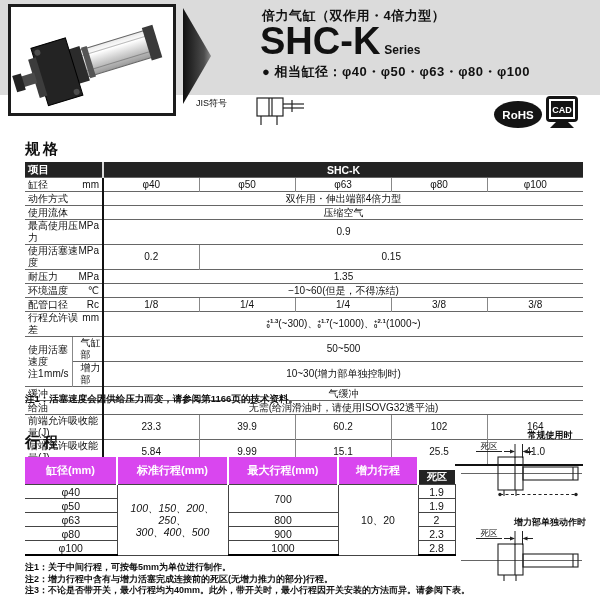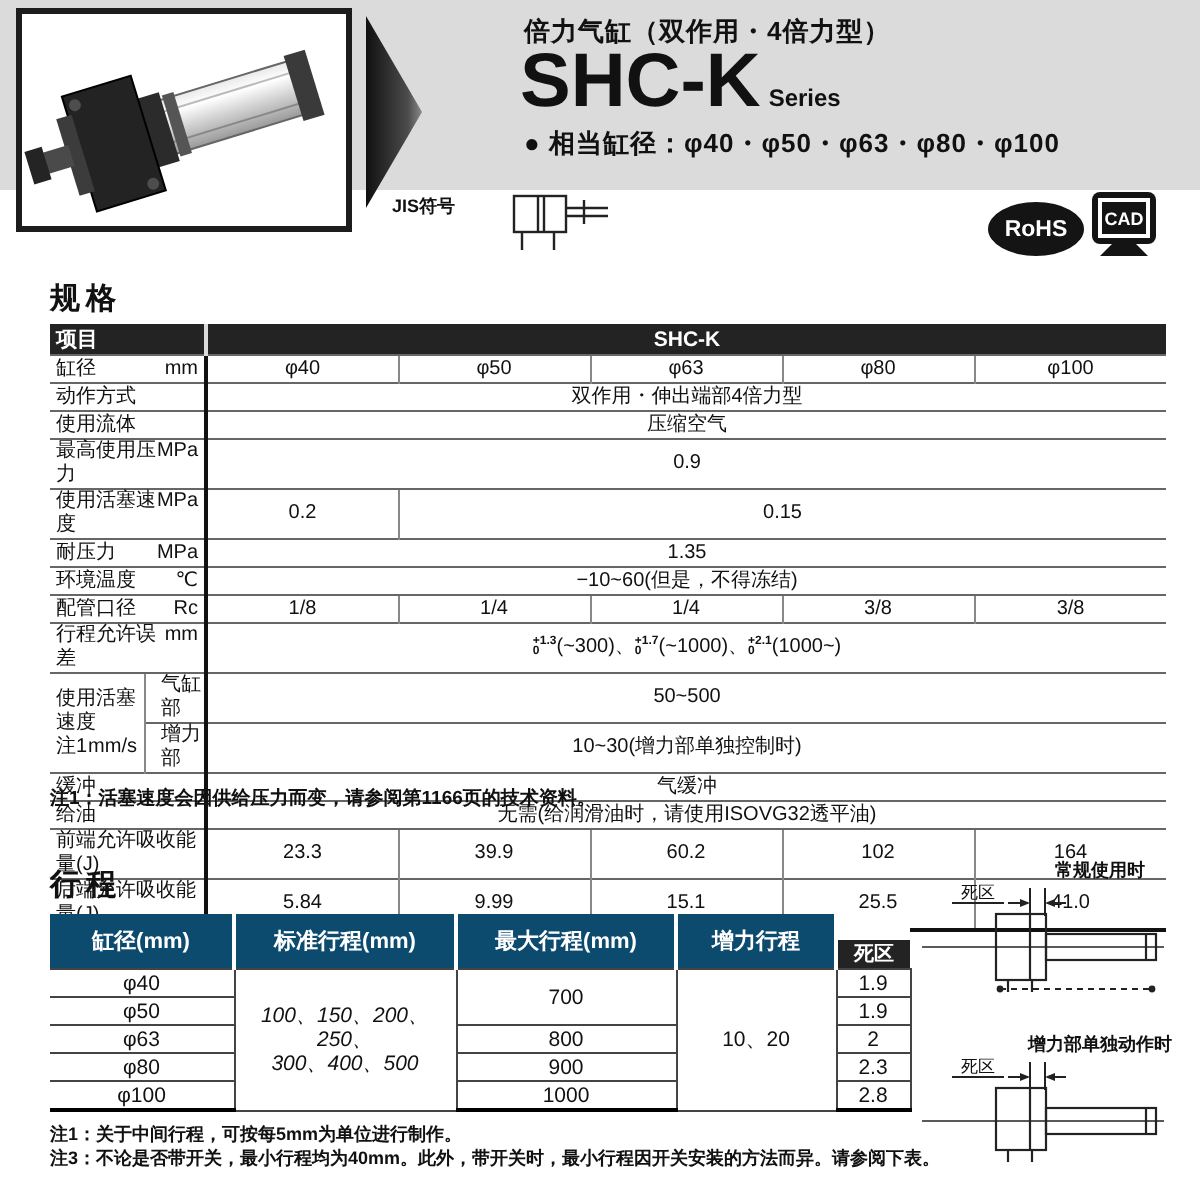--- a/index.html
+++ b/index.html
@@ -10,21 +10,21 @@
   }
   
   .header { position:absolute; left:0; top:0; width:600px; height:95px; background:#dbdbdb; }
   .photo-box { position:absolute; left:8px; top:4px; width:162px; height:106px; background:#ffffff; border:3px solid #1c1c1c; }
   .arrow { position:absolute; left:183px; top:8px; }
   .subtitle { position:absolute; left:262px; top:7px; font-size:13px; font-weight:bold; letter-spacing:0.5px; }
   .series { position:absolute; left:260px; top:20px; white-space:nowrap; }
   .series-name { font-size:38px; font-weight:bold; letter-spacing:0; }
   .series-suffix { font-size:12px; font-weight:bold; margin-left:4px; }
   .bore-line { position:absolute; left:262px; top:63px; font-size:13px; font-weight:bold; letter-spacing:0.5px; }
-  .jis-label { position:absolute; left:196px; top:97px; font-size:9px; font-weight:bold; }
+  .jis-label { position:absolute; left:196px; top:97px; font-size:9px; font-weight:normal; }
   .jis-symbol { position:absolute; left:248px; top:92px; }
   .rohs { position:absolute; left:494px; top:101px; width:48px; height:27px; background:#141414; border-radius:50%;
           color:#fff; display:flex; align-items:center; justify-content:center; font-weight:bold; font-size:11.5px; }
   .cad { position:absolute; left:544px; top:95px; }
   
   .section-title { position:absolute; font-size:15px; font-weight:bold; letter-spacing:3px; }
   #spec-title { left:25px; top:140px; }
   #stroke-title { left:25px; top:433px; }
   
   table.spec { position:absolute; left:25px; top:162px; width:558px; border-collapse:collapse; table-layout:fixed;
@@ -40,21 +40,21 @@
   table.spec .sub { border-left:1px solid #888; padding-left:8px; }
   table.spec .bot { border-bottom:2px solid #111; }
   .spd-l1 { padding:0 3px; }
   .spd-l2 { display:flex; justify-content:space-between; padding:0 3px; }
   .tol { display:inline-block; text-align:left; font-size:6px; line-height:5px; vertical-align:-2px; font-weight:bold; }
   .tol span { display:block; }
   .tolwrap { display:flex; align-items:center; justify-content:center; }
   .spec-note { position:absolute; left:25px; top:393px; font-size:9.5px; font-weight:bold; }
   
   table.stroke { position:absolute; left:25px; top:457px; border-collapse:collapse; table-layout:fixed; font-size:10.5px; }
-  table.stroke thead th { background:#0c4a6e; color:#fff; height:27px; font-size:11px; font-weight:bold; padding:0; }
+  table.stroke thead th { background:#d946ef; color:#fff; height:27px; font-size:11px; font-weight:bold; padding:0; }
   table.stroke thead th + th { border-left:2px solid #fff; }
   table.stroke thead th.dead { background:#ffffff; vertical-align:bottom; }
   .dead-hdr { height:14px; background:#232323; color:#fff; font-size:10px; font-weight:bold;
               display:flex; align-items:center; justify-content:center; }
   table.stroke tbody td { border:1px solid #444; text-align:center; height:13px; line-height:12px; padding:0; }
   table.stroke tbody tr td:first-child { border-left:none; }
   table.stroke tbody tr.rlast td { border-bottom:2px solid #000; }
   .std2 { line-height:12px;font-style:italic; }
   .stroke-notes { position:absolute; left:25px; top:562px; font-size:9px; line-height:11.5px; font-weight:bold; }
   
@@ -370,20 +370,21 @@
       <tr class="rlast">
         <td>φ100</td>
         <td>1000</td>
         <td>2.8</td>
       </tr>
     </tbody>
   </table>
 
   <div class="stroke-notes">
     <div>注1：关于中间行程，可按每5mm为单位进行制作。</div>
+    <div>注2：增力行程中含有与增力活塞完成连接前的死区(无增力推力的部分)行程。</div>
     <div>注3：不论是否带开关，最小行程均为40mm。此外，带开关时，最小行程因开关安装的方法而异。请参阅下表。</div>
   </div>
 
   <svg class="diagrams" width="142" height="176" viewBox="0 0 142 176">
 
     <text x="92" y="14" font-size="9" font-weight="bold" text-anchor="middle">常规使用时</text>
     <text x="31" y="25" font-size="8.5" text-anchor="middle">死区</text>
     <g stroke="#222" stroke-width="1" fill="none">
       <line x1="18" y1="27.5" x2="44" y2="27.5"></line>
       <line x1="57" y1="20" x2="57" y2="34"></line>

